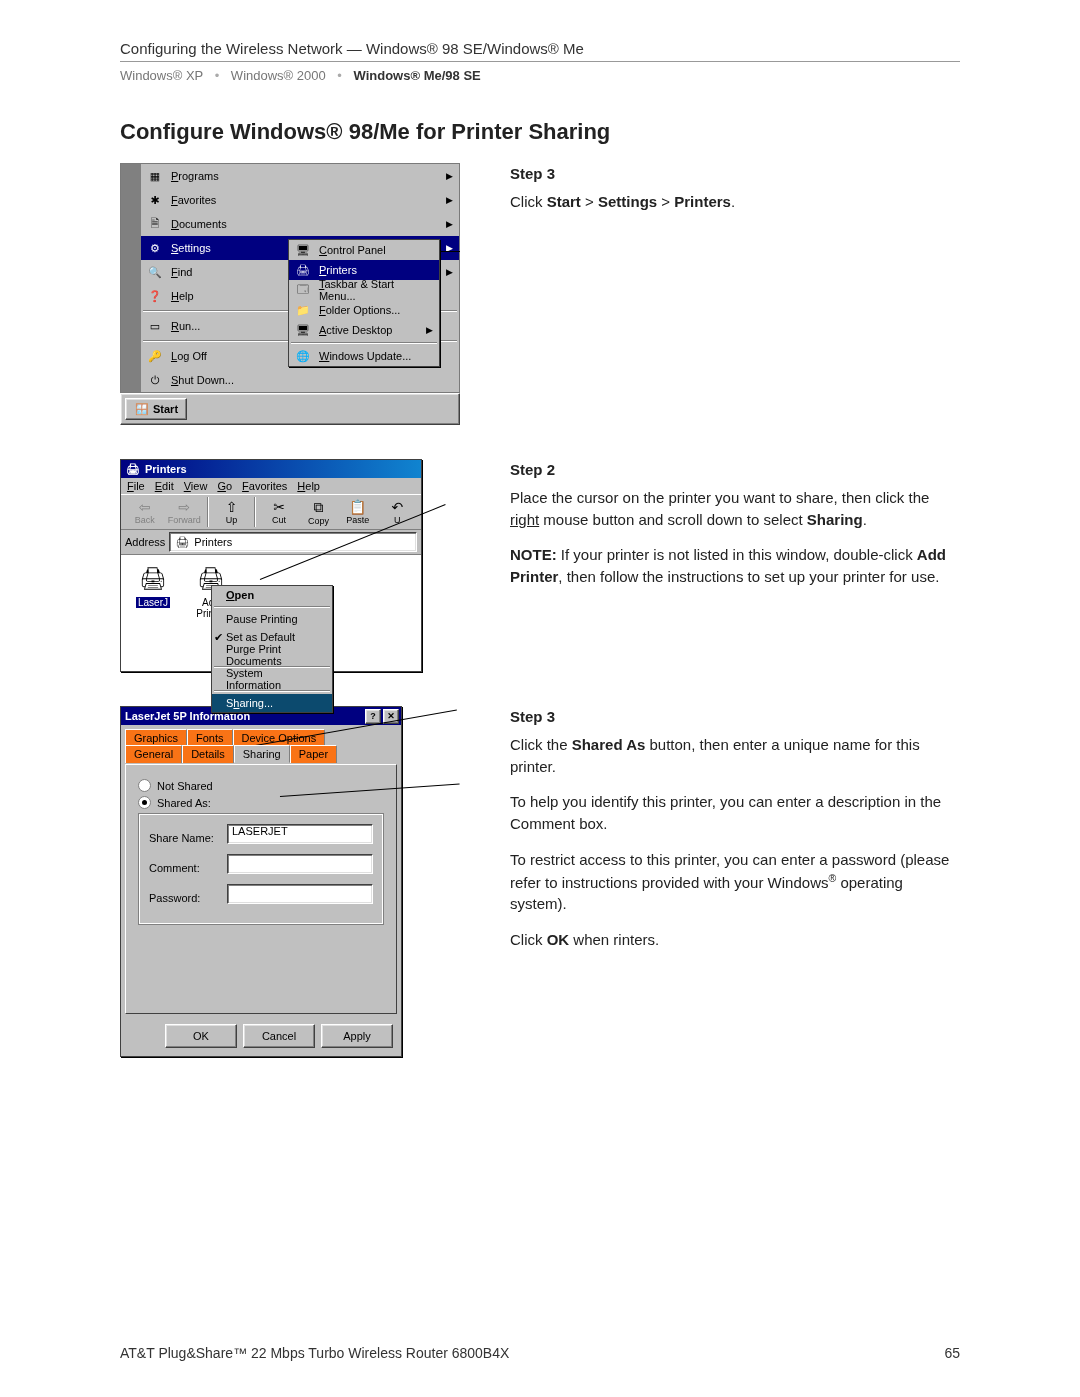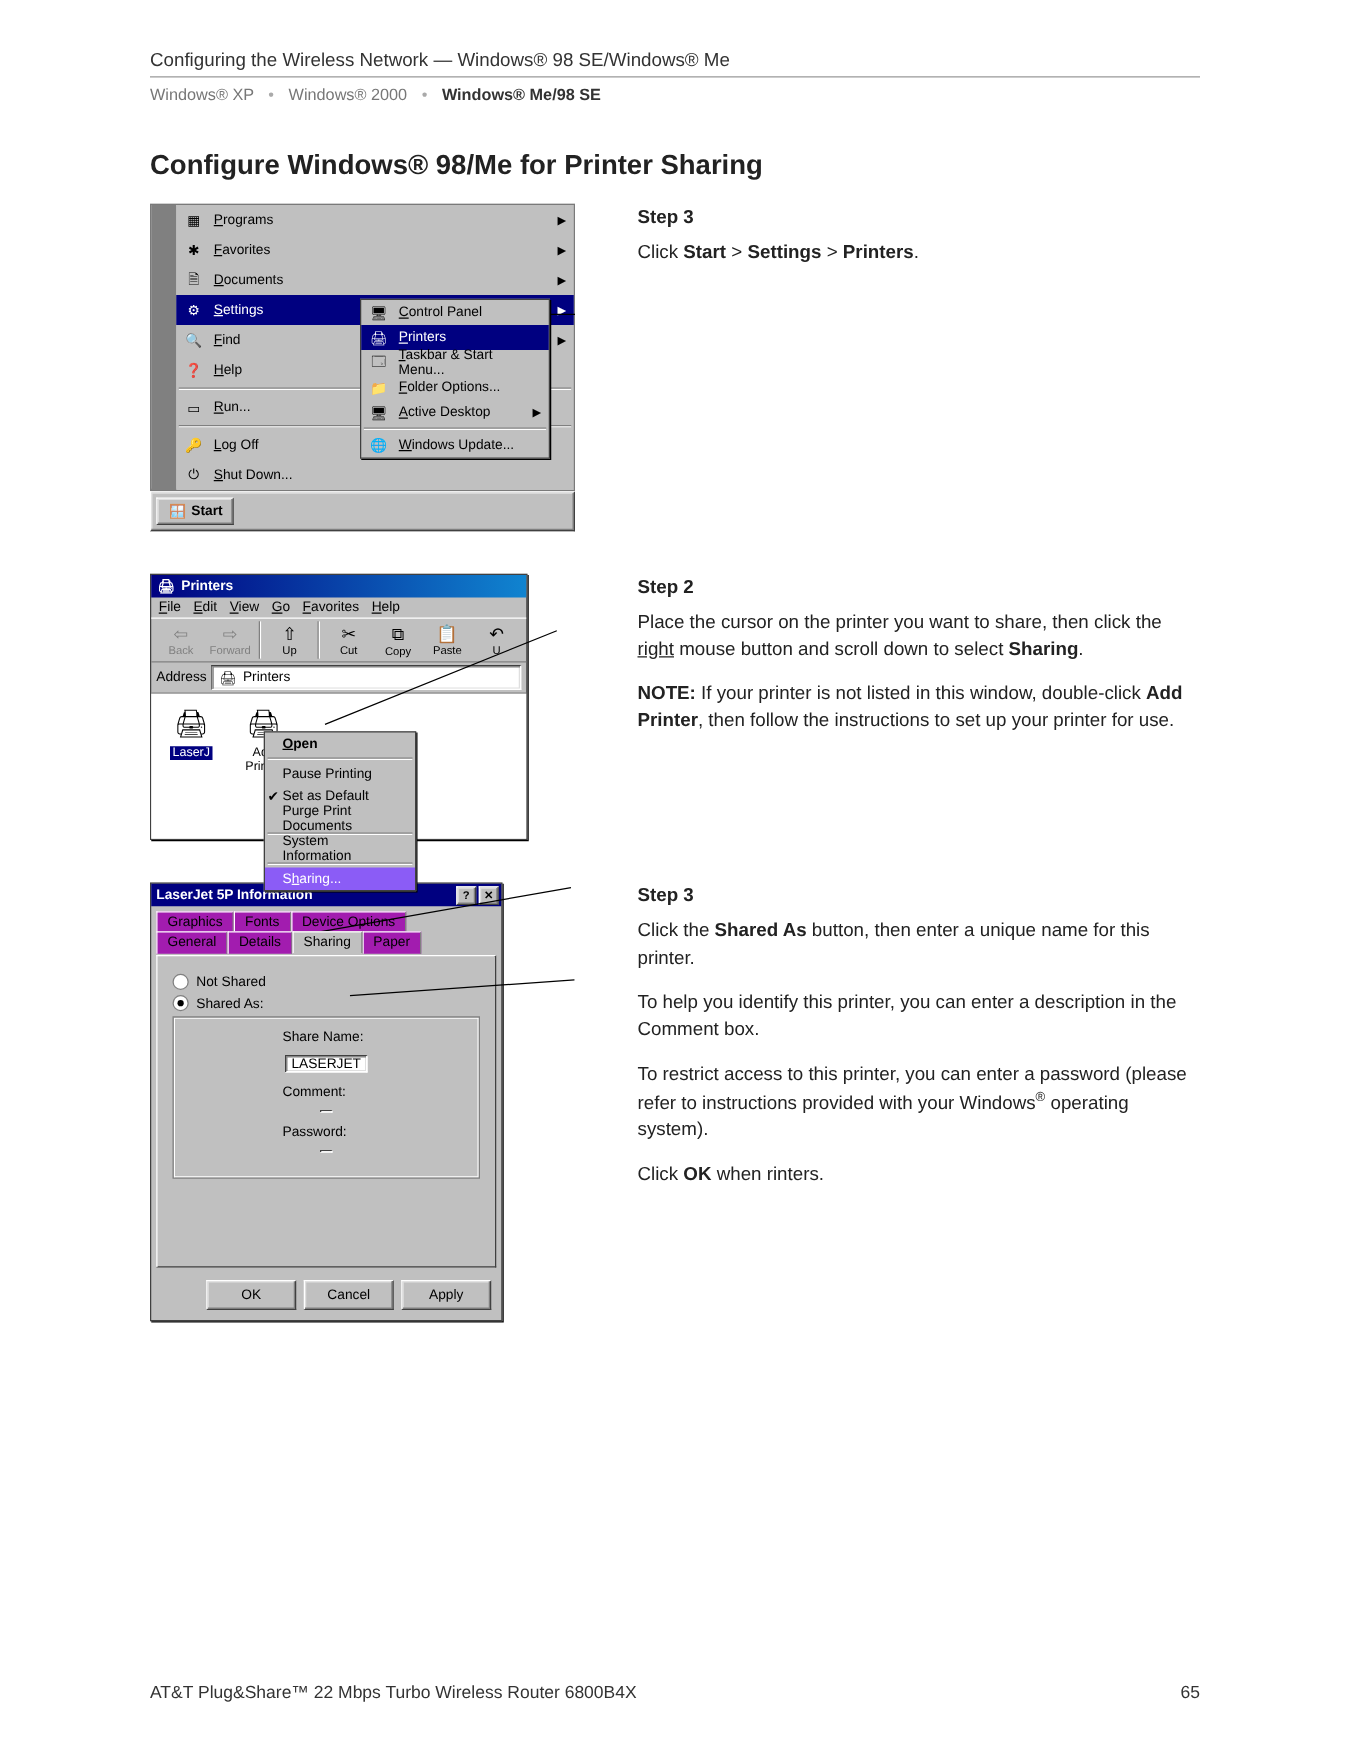--- a/index.html
+++ b/index.html
@@ -216,21 +216,21 @@
     z-index: 6;
   }
   .ctx-row {
     height: 18px;
     display: flex;
     align-items: center;
     padding: 0 14px;
     font-size: 11px;
   }
   .ctx-sep { height: 1px; background: #808080; margin: 2px 2px; border-bottom: 1px solid #fff; }
-  .ctx-row.hl { background: #8b5cf6; color: #fff; text-align: right; }
+  .ctx-row.hl { background: #0c4a6e; color: #fff; text-align: right; }
   .check { position: absolute; left: 2px; }
 
   
   .props {
     width: 280px;
     border: 1px solid #404040;
     box-shadow: 1px 1px 0 #000;
     background: #c0c0c0;
   }
   .titlebar-dark {
@@ -255,21 +255,21 @@
   }
   .tabstrip {
     display: flex;
     position: relative;
     padding: 4px 4px 0 4px;
     gap: 0;
   }
   .tab {
     padding: 2px 8px;
     font-size: 11px;
-    background: #a21caf;
+    background: #f97316;
     border-top: 1px solid #fff;
     border-left: 1px solid #fff;
     border-right: 1px solid #808080;
     position: relative;
   }
   .tab.second-row { top: -1px; }
   .tabpanel {
     margin: 0 4px 4px 4px;
     padding: 14px 12px;
     background: #c0c0c0;
@@ -286,21 +286,21 @@
     background: #fff; border: 1px solid #808080;
     display: flex; align-items: center; justify-content: center;
   }
   .radio-dot .inner { width: 5px; height: 5px; border-radius: 50%; background: #000; }
   .groupbox {
     border: 1px solid #808080;
     box-shadow: inset -1px -1px 0 #fff, inset 1px 1px 0 #fff;
     padding: 10px 10px;
     margin-top: 4px;
   }
-  .form-row { display: flex; align-items: center; gap: 8px; margin-bottom: 10px; flex-direction: column; }
+  .form-row { display: flex; align-items: flex-end; gap: 8px; margin-bottom: 10px; }
   .form-row label { width: 70px; font-size: 11px; }
   .text-input {
     flex: 1;
     height: 18px;
     padding: 0 4px;
     font-size: 11px;
   }
   .btnrow {
     display: flex;
     justify-content: flex-end;

